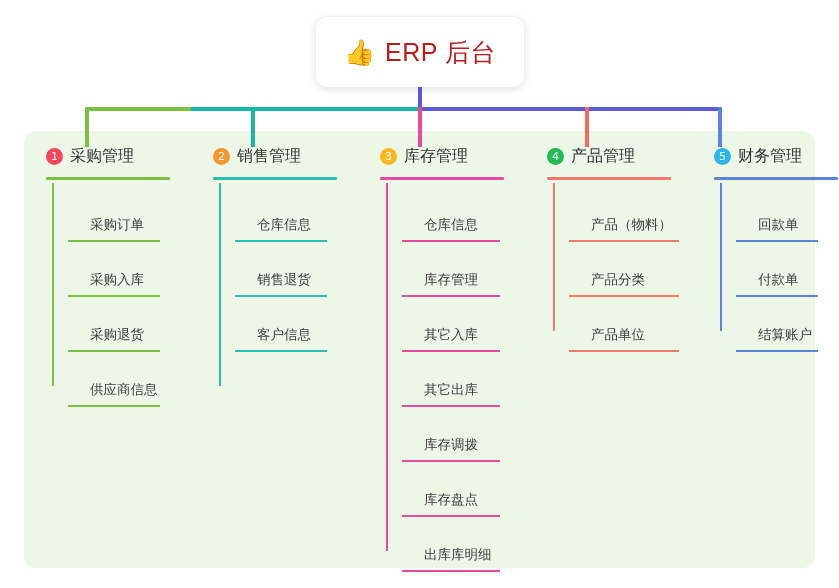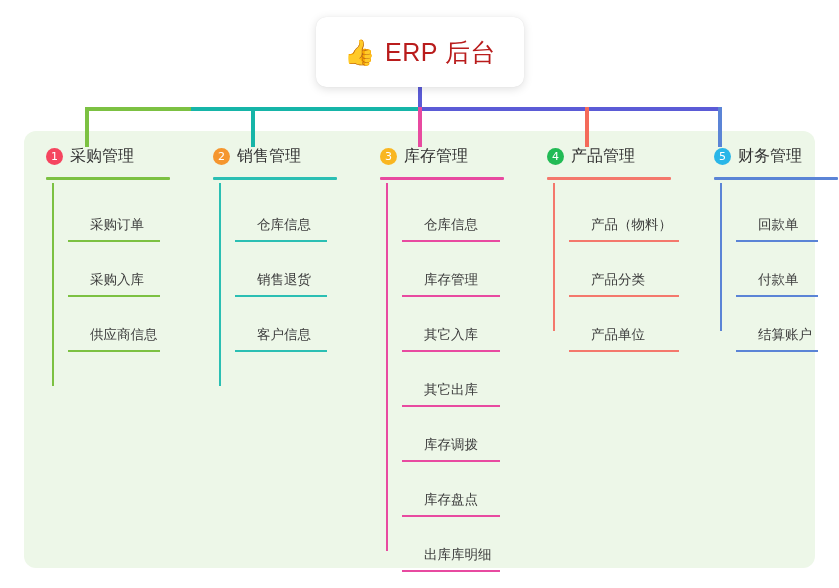--- a/index.html
+++ b/index.html
@@ -193,20 +193,24 @@
       <div class="leaf-list">
         <div class="leaf">
           <span class="leaf-label">采购订单</span>
           <div class="leaf-rule" style="background: rgb(124, 193, 66);"></div>
         </div>
         <div class="leaf">
           <span class="leaf-label">采购入库</span>
           <div class="leaf-rule" style="background: rgb(124, 193, 66);"></div>
         </div>
         <div class="leaf">
+          <span class="leaf-label">采购退货</span>
+          <div class="leaf-rule" style="background: rgb(124, 193, 66);"></div>
+        </div>
+        <div class="leaf">
           <span class="leaf-label">供应商信息</span>
           <div class="leaf-rule" style="background: rgb(124, 193, 66);"></div>
         </div>
       </div>
     </div>
     <div class="column col-2">
       <div class="col-head">
         <span class="badge" style="background: rgb(245, 150, 46);">2</span>
         <span class="col-title">销售管理</span>
       </div>

